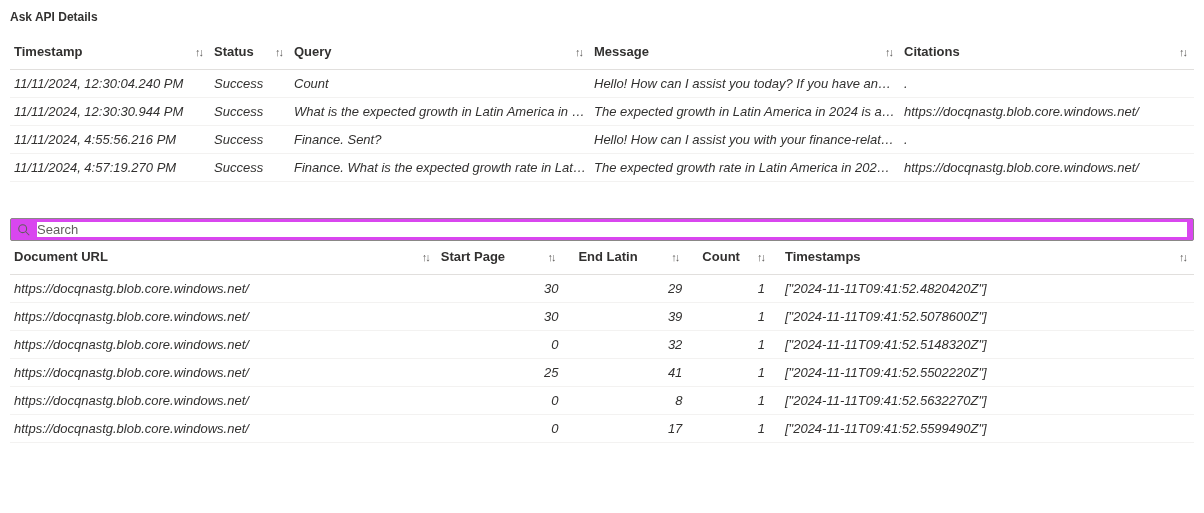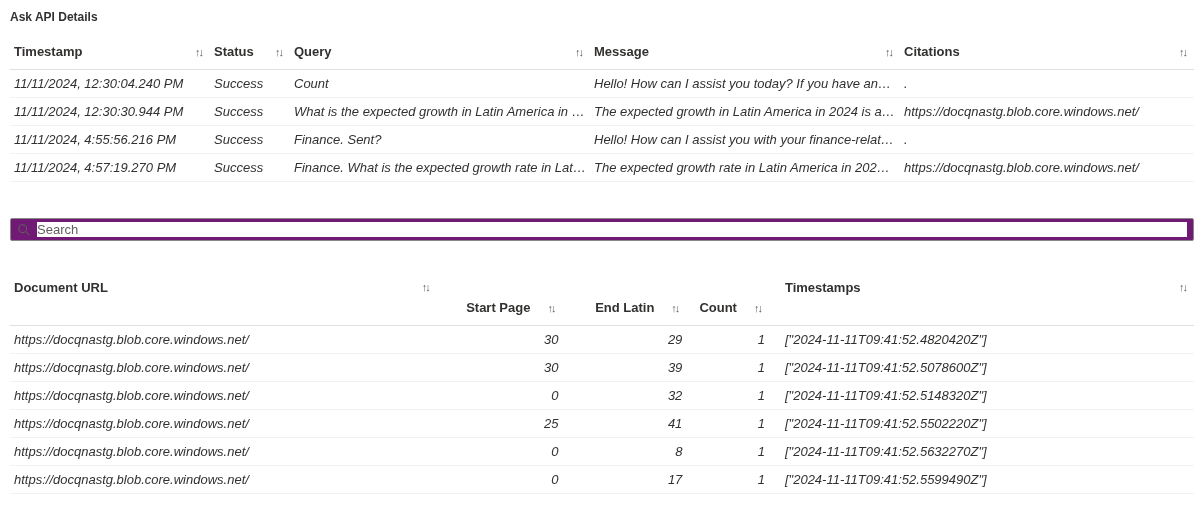--- a/index.html
+++ b/index.html
@@ -48,30 +48,30 @@
       padding: 6px 4px;
       border-bottom: 1px solid #f3f2f1;
       font-size: 13px;
       color: #323130;
       white-space: nowrap;
       overflow: hidden;
       text-overflow: ellipsis;
       font-style: italic;
     }
     .num-right { text-align: right; padding-right: 16px; }
-    th.num-right .th-inner { justify-content: flex-end; margin-top: 41px; }
+    th.num-right .th-inner { justify-content: space-between; }
     .search-wrap {
       display: flex;
       align-items: center;
       border: 1px solid #8a8886;
       border-radius: 2px;
       padding: 3px 6px;
-      margin-bottom: 10px;
+      margin-bottom: 0;
       gap: 6px;
-      background: #701a75;
+      background: #d946ef;
     }
     .search-wrap input {
       border: none;
       outline: none;
       flex: 1;
       font-size: 13px;
       font-family: inherit;
       color: #323130;
     }
     .search-wrap input::placeholder { color: #605e5c; }

